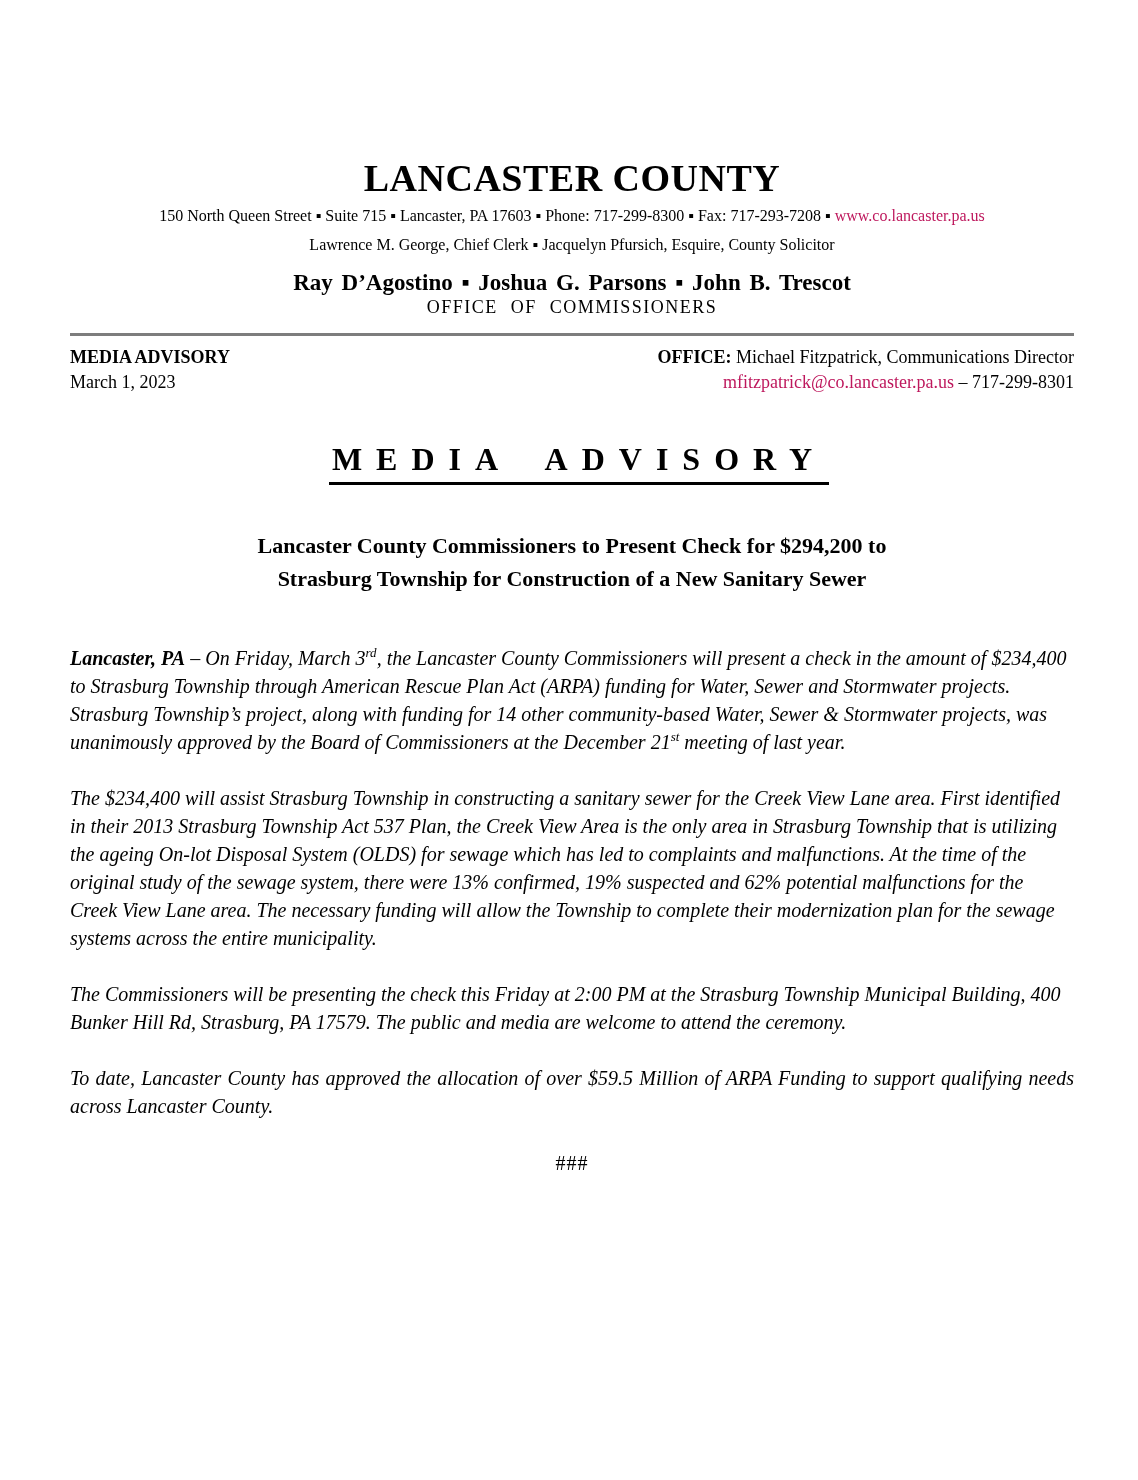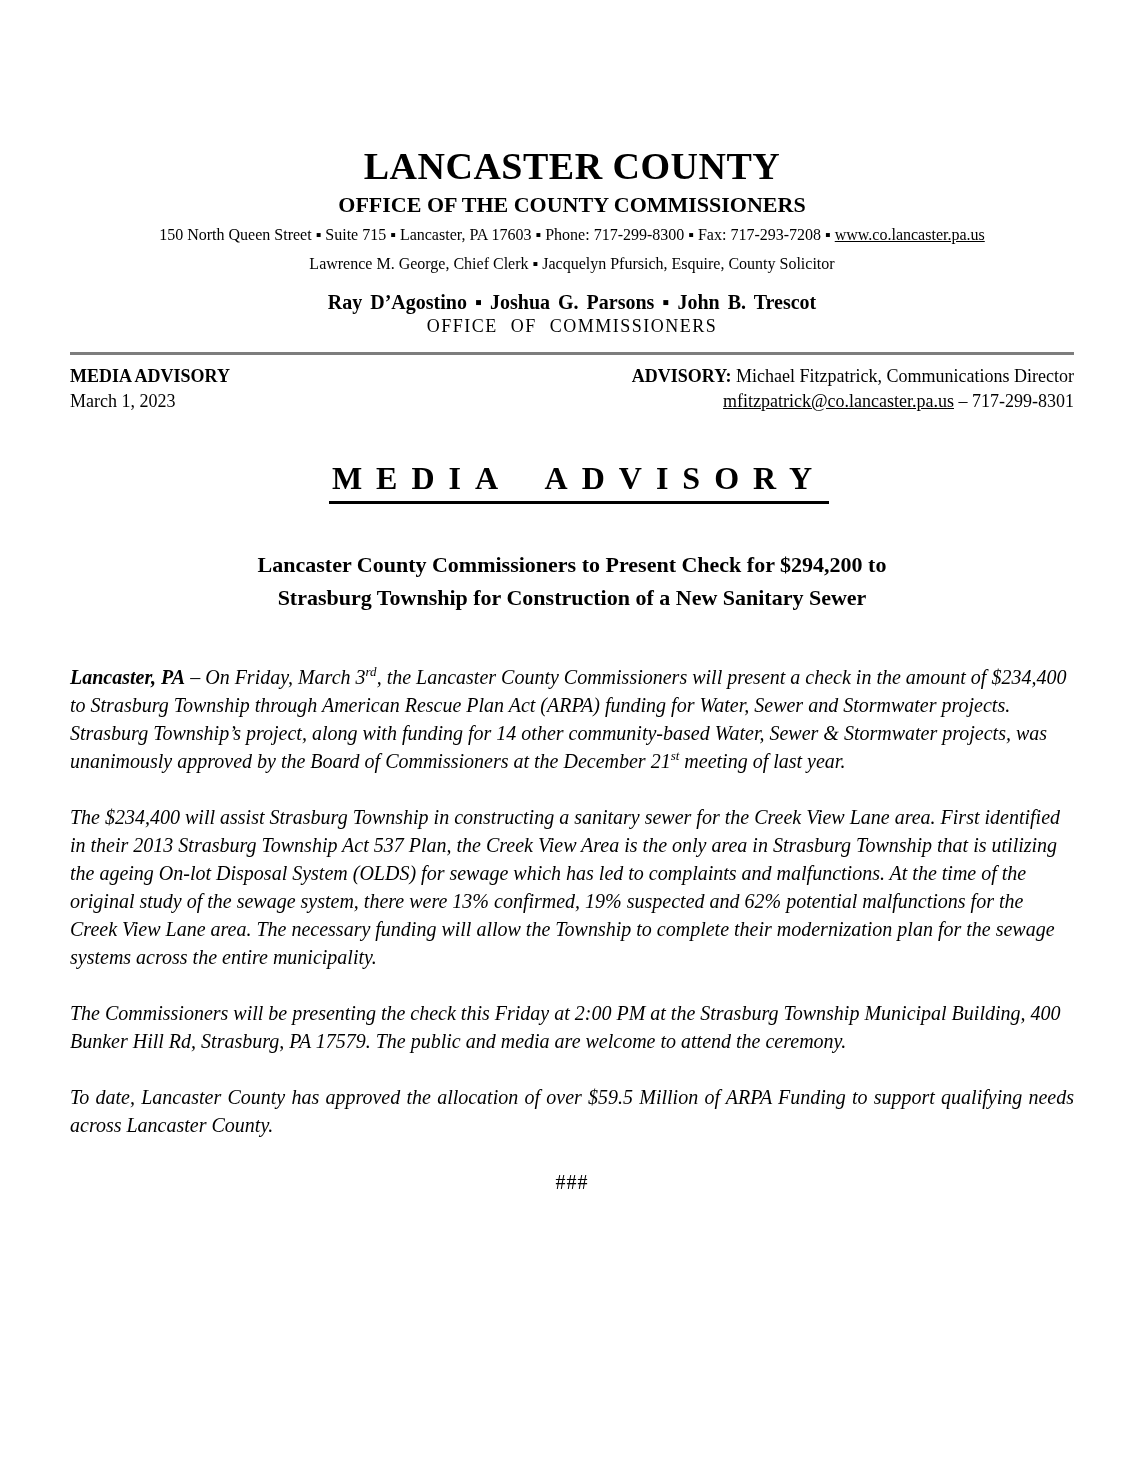--- a/index.html
+++ b/index.html
@@ -9,21 +9,21 @@
   }
   .page {
     position: relative;
     width: 1122px;
     min-height: 1480px;
     margin: 0 auto;
     background: #ffffff;
     color: #000000;
     font-family: "Liberation Serif", "DejaVu Serif", serif;
     box-sizing: border-box;
-    padding: 4px 56px 40px 62px;
+    padding: 16px 56px 40px 62px;
     overflow: hidden;
   }
   .letterhead { text-align: center; }
   .org-title {
     margin: 143px 0 6px 0;
     font-size: 38px;
     font-weight: bold;
     letter-spacing: 0.5px;
     line-height: 1.05;
   }
@@ -38,35 +38,34 @@
     font-size: 16px;
     line-height: 21px;
   }
   .staff-line {
     margin: 8px;
     font-size: 16px;
     line-height: 21px;
   }
   .commissioners-line {
     margin: 17px 0 0 0;
-    font-size: 20px;
+    font-size: 23px;
     font-weight: bold;
     line-height: 22px;
     word-spacing: 3px;
   }
   .board-label {
     margin: 2px 0 0 0;
     font-size: 18px;
     line-height: 22px;
     letter-spacing: 1.5px;
     word-spacing: 7px;
   }
   a.doc-link {
-    color: #000000;
-    text-decoration: underline;
+    color: #be185d;
     cursor: pointer;
   }
   .rule {
     border: 0;
     height: 3px;
     background: #7d7d7d;
     margin: 15px 0 9px 0;
   }
   .meta-row {
     display: flex;
@@ -122,36 +121,35 @@
     letter-spacing: 1px;
   }
 </style>
 </head>
 <body>
 
 <div class="page">
 
   <header class="letterhead">
     <h1 class="org-title">LANCASTER COUNTY</h1>
-    <h2 class="office-title">OFFICE OF THE COUNTY COMMISSIONERS</h2>
     <p class="address-line"><span>150 North Queen Street ▪ Suite 715 ▪ Lancaster, PA 17603 ▪ Phone: 717-299-8300 ▪ Fax: 717-293-7208 ▪ </span><a class="doc-link">www.co.lancaster.pa.us</a></p>
     <p class="staff-line">Lawrence M. George, Chief Clerk ▪ Jacquelyn Pfursich, Esquire, County Solicitor</p>
     <p class="commissioners-line">Ray D’Agostino  ▪  Joshua G. Parsons  ▪  John B. Trescot</p>
     <p class="board-label">OFFICE OF COMMISSIONERS</p>
   </header>
 
   <hr class="rule">
 
   <section class="meta-row">
     <div class="meta-left">
       <p class="bold">MEDIA ADVISORY</p>
       <p>March 1, 2023</p>
     </div>
     <div class="meta-right">
-      <p><strong>ADVISORY:</strong><span> Michael Fitzpatrick, Communications Director</span></p>
+      <p><strong>OFFICE:</strong><span> Michael Fitzpatrick, Communications Director</span></p>
       <p><a class="doc-link">mfitzpatrick@co.lancaster.pa.us</a><span> – 717-299-8301</span></p>
     </div>
   </section>
 
   <h2 class="advisory-title"><span class="underlined">MEDIA ADVISORY</span></h2>
 
   <h3 class="headline"><span>Lancaster County Commissioners to Present Check for $294,200 to</span><br><span>Strasburg Township for Construction of a New Sanitary Sewer</span></h3>
 
   <p class="body-p first"><strong>Lancaster, PA</strong><span> – On Friday, March 3</span><sup class="ordinal">rd</sup><span>, the Lancaster County Commissioners will present a check in the amount of $234,400 to Strasburg Township through American Rescue Plan Act (ARPA) funding for Water, Sewer and Stormwater projects. Strasburg Township’s project, along with funding for 14 other community-based Water, Sewer &amp; Stormwater projects, was unanimously approved by the Board of Commissioners at the December 21</span><sup class="ordinal">st</sup><span> meeting of last year.</span></p>
 

